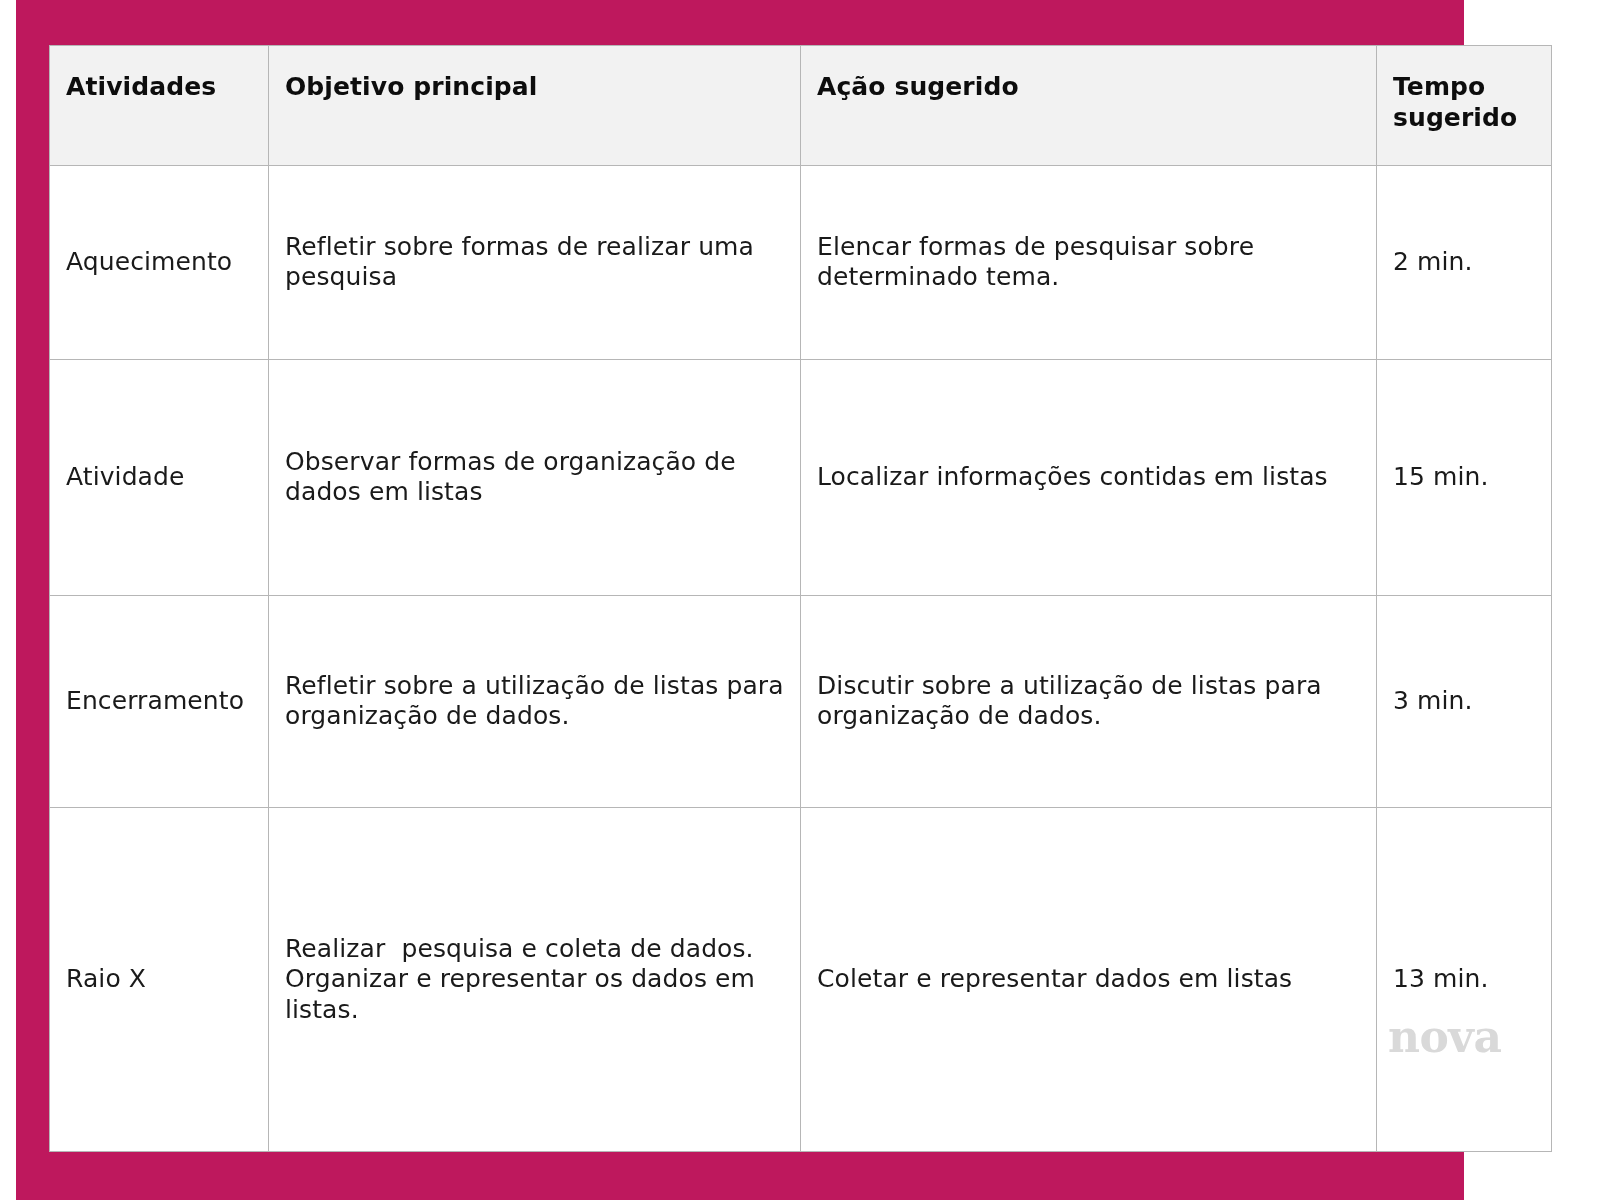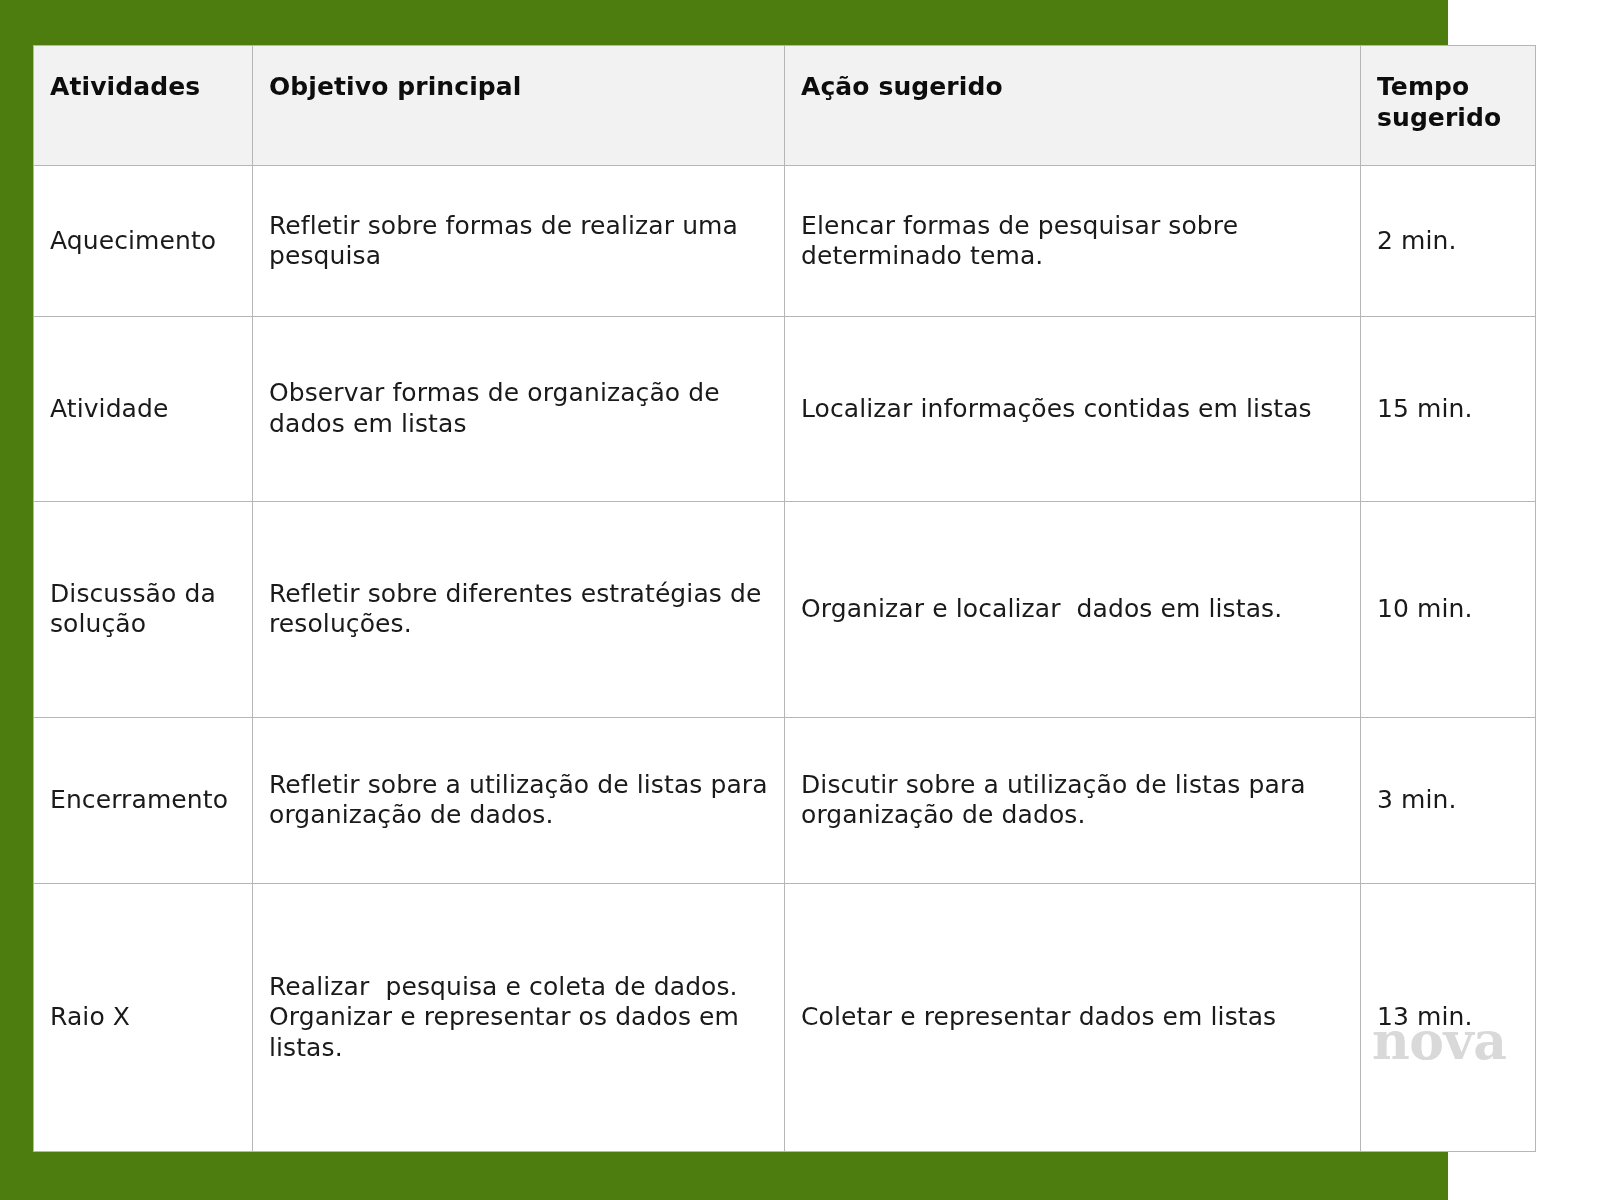--- a/index.html
+++ b/index.html
@@ -11,25 +11,25 @@
   body {
     width: 1600px;
     height: 1200px;
     font-family: "DejaVu Sans", sans-serif;
     position: relative;
     overflow: hidden;
   }
 
   .sheet {
     position: absolute;
-    left: 0;
+    left: 16px;
     top: 0;
     width: 1448px;
     height: 1200px;
-    background: #4d7c0f;
+    background: #be185d;
   }
 
   .table-wrap {
     position: absolute;
     left: 33px;
     top: 45px;
     width: 1502px;
     height: 1107px;
   }
 
@@ -82,21 +82,21 @@
 
   .ws { white-space: pre-wrap; }
 
   .watermark {
     position: absolute;
     left: 1372px;
     top: 1017px;
     width: 210px;
     font-family: "DejaVu Serif", serif;
     font-weight: 700;
-    font-size: 52px;
+    font-size: 44px;
     line-height: 0.92;
     color: #d9d9d9;
     pointer-events: none;
     user-select: none;
   }
   .watermark .l1 { display: block; letter-spacing: -0.5px; }
   .watermark .l2 { display: block; letter-spacing: -0.5px; }
 </style>
 </head>
 <body>
@@ -126,26 +126,20 @@
           <td class="ws">Refletir sobre formas de realizar uma pesquisa</td>
           <td class="ws">Elencar formas de pesquisar sobre determinado tema.</td>
           <td class="cell-time">2 min.</td>
         </tr>
         <tr class="r1">
           <td class="cell-activity">Atividade</td>
           <td class="ws">Observar formas de organização de dados em listas</td>
           <td class="ws">Localizar informações contidas em listas</td>
           <td class="cell-time">15 min.</td>
         </tr>
-        <tr class="r2">
-          <td class="cell-activity">Discussão da solução</td>
-          <td class="ws">Refletir sobre diferentes estratégias de resoluções.</td>
-          <td class="ws">Organizar e localizar  dados em listas.</td>
-          <td class="cell-time">10 min.</td>
-        </tr>
         <tr class="r4">
           <td class="cell-activity">Encerramento</td>
           <td class="ws">Refletir sobre a utilização de listas para organização de dados.</td>
           <td class="ws">Discutir sobre a utilização de listas para organização de dados.</td>
           <td class="cell-time">3 min.</td>
         </tr>
         <tr class="r5">
           <td class="cell-activity">Raio X</td>
           <td class="ws">Realizar  pesquisa e coleta de dados. Organizar e representar os dados em listas.</td>
           <td class="ws">Coletar e representar dados em listas</td>

